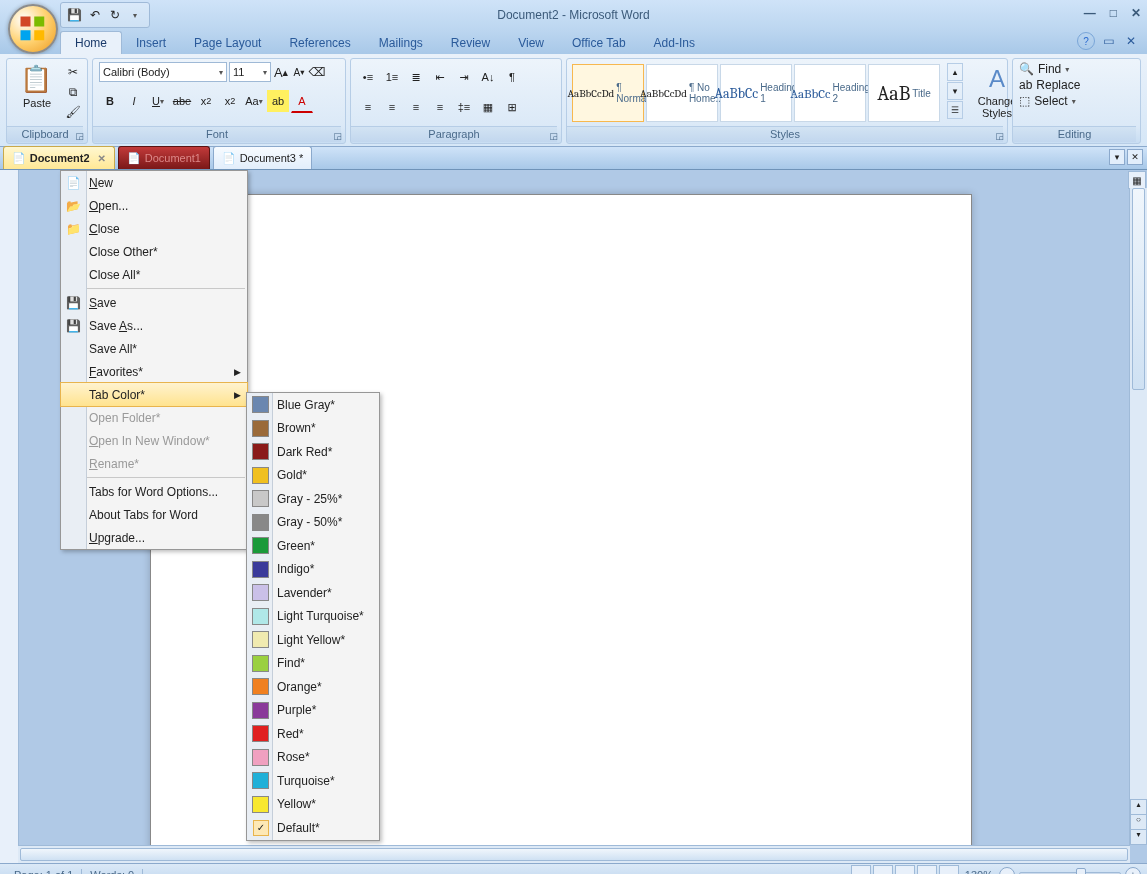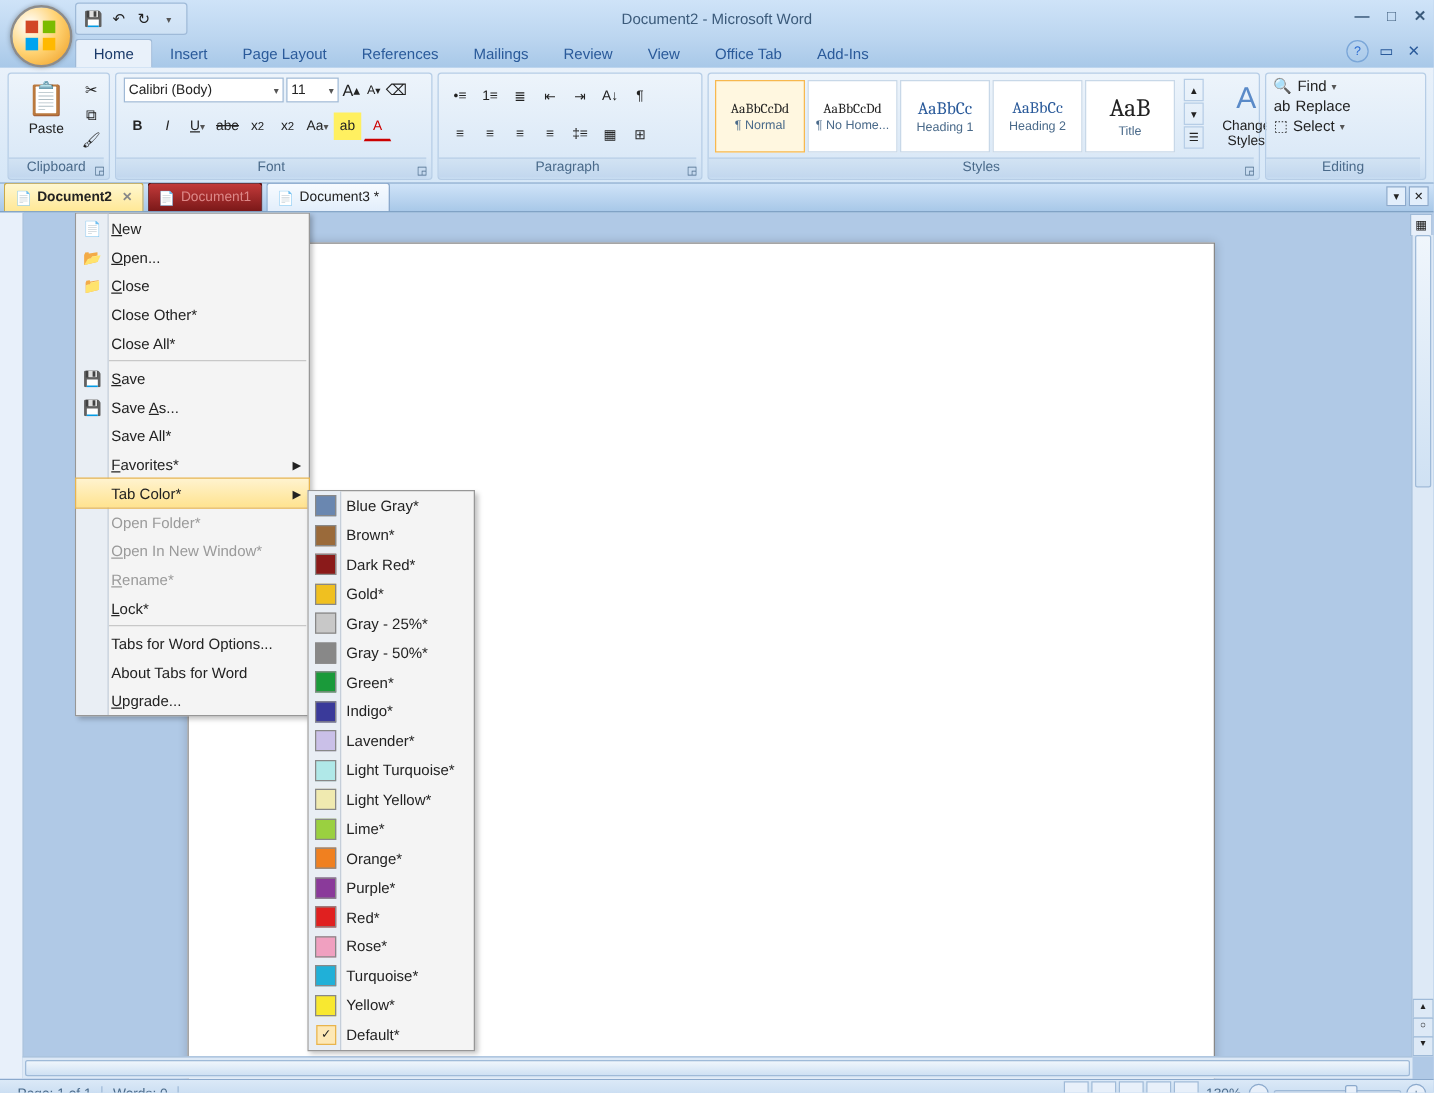--- a/index.html
+++ b/index.html
@@ -23,21 +23,21 @@
   .group-body{flex:1;display:flex;align-items:flex-start;padding:3px 6px 16px 6px;gap:4px;}
   .vbtn{display:flex;flex-direction:column;align-items:center;justify-content:flex-start;gap:2px;padding:2px 4px;min-width:40px;height:64px;}
   .vbtn .lbl{font-size:11px;text-align:center;line-height:12px;}
   .sm-icon{width:16px;height:16px;display:inline-flex;align-items:center;justify-content:center;}
   .font-row{display:flex;gap:2px;align-items:center;}
   .font-name{width:120px;height:18px;border:1px solid #9fb9d6;background:#fff;font-size:11px;padding:0 3px;display:flex;align-items:center;justify-content:space-between;}
   .font-size{width:34px;height:18px;border:1px solid #9fb9d6;background:#fff;font-size:11px;padding:0 3px;display:flex;align-items:center;justify-content:space-between;}
   .dd{font-size:8px;color:#555;}
   .btn-row{display:flex;gap:2px;margin-top:4px;}
   .btn-row span{width:20px;height:20px;display:inline-flex;align-items:center;justify-content:center;border:1px solid transparent;font-size:11px;}
-  .style-item{border:1px solid #c8d8e8;background:#fff;width:70px;height:56px;margin:1px;display:flex;flex-direction:column;align-items:center;justify-content:center;gap:2px;}
+  .style-item{border:1px solid #c8d8e8;background:#fff;width:70px;height:56px;margin:1px;display:flex;align-items:center;justify-content:center;gap:2px;}
   .style-item.sel{border:1px solid #f7b84f;background:#fff7e0;}
   .style-item .preview{font-family:Cambria,serif;}
   .style-item .name{font-size:10px;color:#4a6a8a;}
   .doc-tabs{height:22px;background:linear-gradient(#cfe3f8,#a8c8e8);display:flex;align-items:flex-end;border-bottom:1px solid #6f93b8;position:relative;}
   .doc-tab{display:flex;align-items:center;gap:4px;padding:2px 8px;border:1px solid #8ba9cc;border-bottom:none;margin-left:3px;height:18px;background:linear-gradient(#f7fbff,#e2eefb);border-radius:3px 3px 0 0;font-size:11px;}
   .doc-tab.active{background:linear-gradient(#fff7d0,#ffe896);border-color:#c9a94a;font-weight:bold;}
   .doc-tab.red{background:linear-gradient(#c23a3a,#7a1818);color:#d88;border-color:#5a1212;}
   .doc-tab .close{font-size:10px;color:#888;margin-left:4px;}
   .doc-tabs-right{position:absolute;right:4px;top:2px;display:flex;gap:2px;}
   .doc-tabs-right span{width:14px;height:14px;border:1px solid #8ba9cc;background:#e2eefb;font-size:9px;display:inline-flex;align-items:center;justify-content:center;}
@@ -340,23 +340,20 @@
       </div>
       <div class="item disabled">
         <span>Open Folder*</span>
       </div>
       <div class="item disabled">
         <span><u class="accel">O</u>pen In New Window*</span>
       </div>
       <div class="item disabled">
         <span><u class="accel">R</u>ename*</span>
       </div>
-      <div class="item">
-        <span><u class="accel">L</u>ock*</span>
-      </div>
       <div class="sep"></div>
       <div class="item">
         <span>Tabs for Word Options...</span>
       </div>
       <div class="item">
         <span>About Tabs for Word</span>
       </div>
       <div class="item">
         <span><u class="accel">U</u>pgrade...</span>
       </div>
@@ -403,21 +400,21 @@
       <div class="item">
         <span class="swatch" style="background: rgb(176, 232, 232);"></span>
         <span>Light Turquoise*</span>
       </div>
       <div class="item">
         <span class="swatch" style="background: rgb(240, 234, 176);"></span>
         <span>Light Yellow*</span>
       </div>
       <div class="item">
         <span class="swatch" style="background: rgb(154, 208, 64);"></span>
-        <span>Lime*</span>
+        <span>Find*</span>
       </div>
       <div class="item">
         <span class="swatch" style="background: rgb(240, 128, 32);"></span>
         <span>Orange*</span>
       </div>
       <div class="item">
         <span class="swatch" style="background: rgb(138, 58, 154);"></span>
         <span>Purple*</span>
       </div>
       <div class="item">

